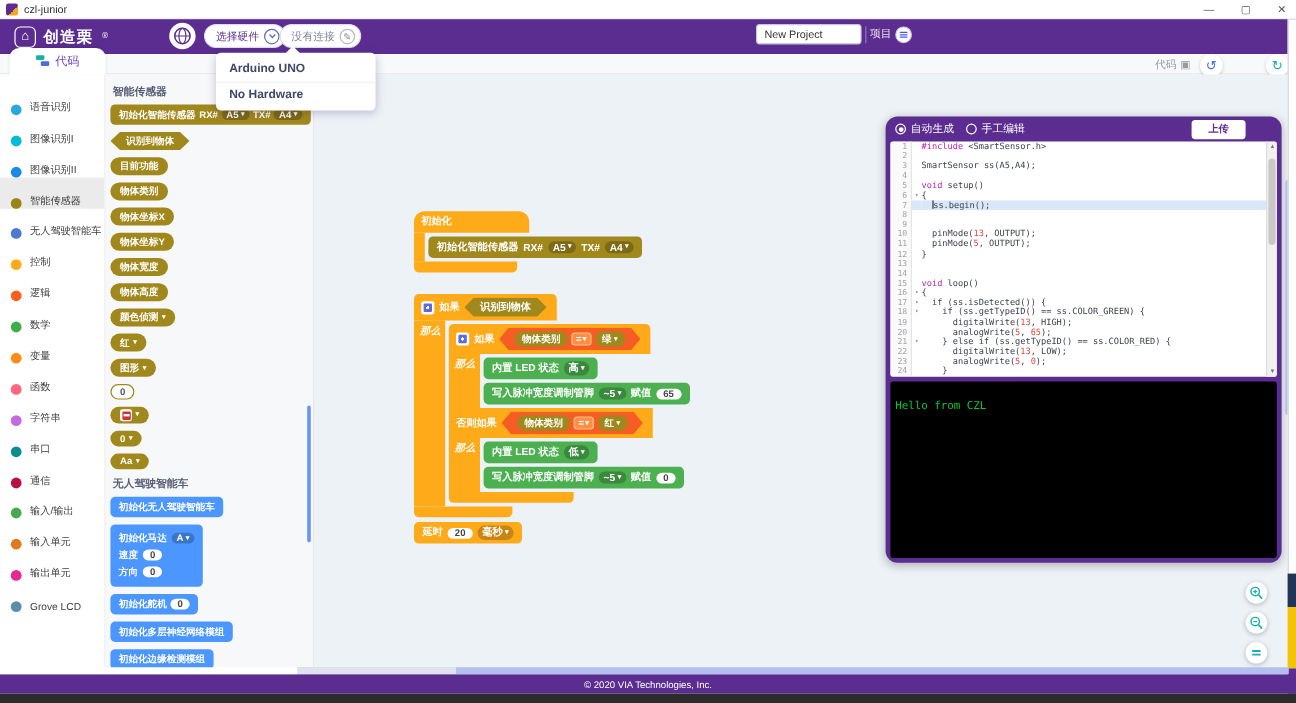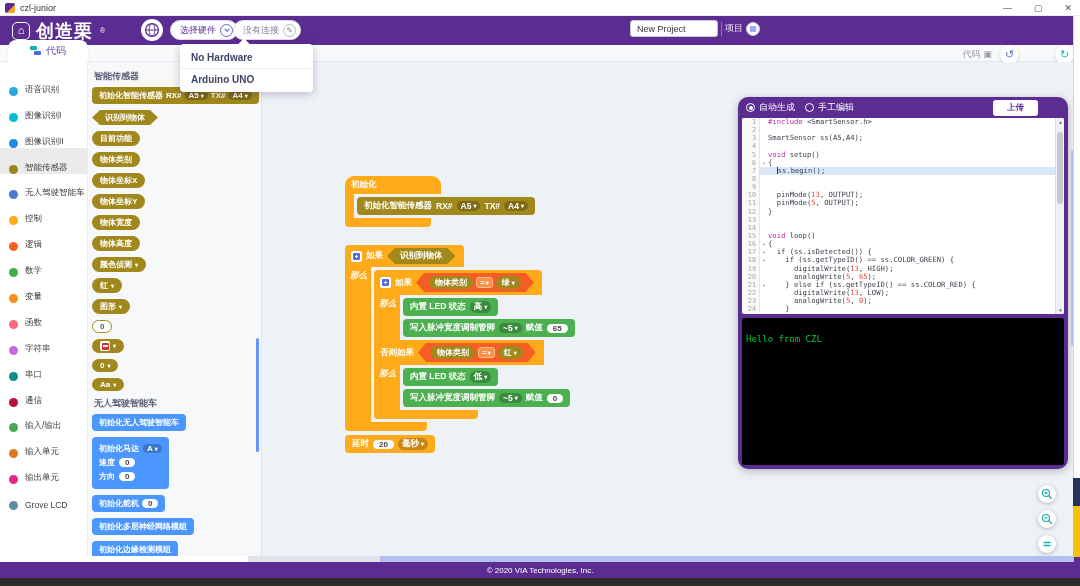--- a/index.html
+++ b/index.html
@@ -10,21 +10,21 @@
   
   .titlebar { position:absolute; left:0; top:0; width:1080px; height:16px; background:#fff; border-bottom:1px solid #ececec; display:flex; align-items:center; font-size:9px; color:#333; }
   .app-ico { width:10px; height:10px; margin:0 5px 0 5px; border-radius:2px; background:linear-gradient(135deg,#5b2d90 60%,#f5a623 60%); }
   .winctl { position:absolute; right:8px; top:0; height:16px; display:flex; align-items:center; gap:22px; color:#555; font-size:9px; }
   .winctl span { cursor:default; }
 
   
   .header { position:absolute; left:0; top:16px; width:1080px; height:29px; background:#5b2d90; display:flex; align-items:center; }
   .brand { display:flex; align-items:center; gap:6px; margin-left:12px; color:#fff; }
   .logo-sq { width:18px; height:18px; border:1.5px solid #fff; border-radius:5px; display:grid; place-items:center; color:#fff; font-size:11px; line-height:1; }
-  .brand-name { font-size:18px; font-weight:bold; letter-spacing:1px; }
+  .brand-name { font-size:13px; font-weight:bold; letter-spacing:1px; }
   .brand sup { font-size:7px; margin-left:1px; }
   .globe { position:absolute; left:141px; top:3px; width:22px; height:22px; border-radius:50%; background:#fff; display:grid; place-items:center; }
   .hpill { position:absolute; top:4px; height:20px; background:#fff; border:1px solid #e0dce8; border-radius:10px; display:flex; align-items:center; gap:4px; padding:0 4px 0 9px; font-size:9px; cursor:pointer; }
   .hpill .circ { width:13px; height:13px; border-radius:50%; display:grid; place-items:center; }
   .pill-hw { left:170px; color:#5c2d91; }
   .pill-hw .circ { border:1px solid #5f6cc4; }
   .pill-conn { left:233px; color:#83839a; }
   .pill-conn .circ { border:1px solid #b9b9c2; color:#8a8a94; font-size:8px; }
   .hdr-right { position:absolute; right:320px; top:4px; display:flex; align-items:center; gap:3px; }
   .proj-input { width:88px; height:17px; border:1px solid #c9c9d2; border-radius:3px; font-size:9px; padding:0 6px; color:#333; font-family:"Liberation Sans",sans-serif; background:#fff; }
@@ -180,22 +180,22 @@
         <line x1="1" y1="5" x2="9" y2="5" stroke="#4a5ae8" stroke-width="1.3"></line>
         <line x1="1" y1="7.5" x2="9" y2="7.5" stroke="#4a5ae8" stroke-width="1.3"></line>
       </svg>
     </span>
   </div>
 </div>
 
 <div class="dropdown">
   <span class="notch"></span>
   <div id="dd-items">
+      <div class="dd-item">Arduino UNO</div>
       <div class="dd-item">No Hardware</div>
-      <div class="dd-item">Arduino UNO</div>
     </div>
 </div>
 
 <div class="tabstrip">
   <div class="tab">
     <span class="tabicon">
         <i></i>
         <i></i>
       </span>
     <span>代码</span>

